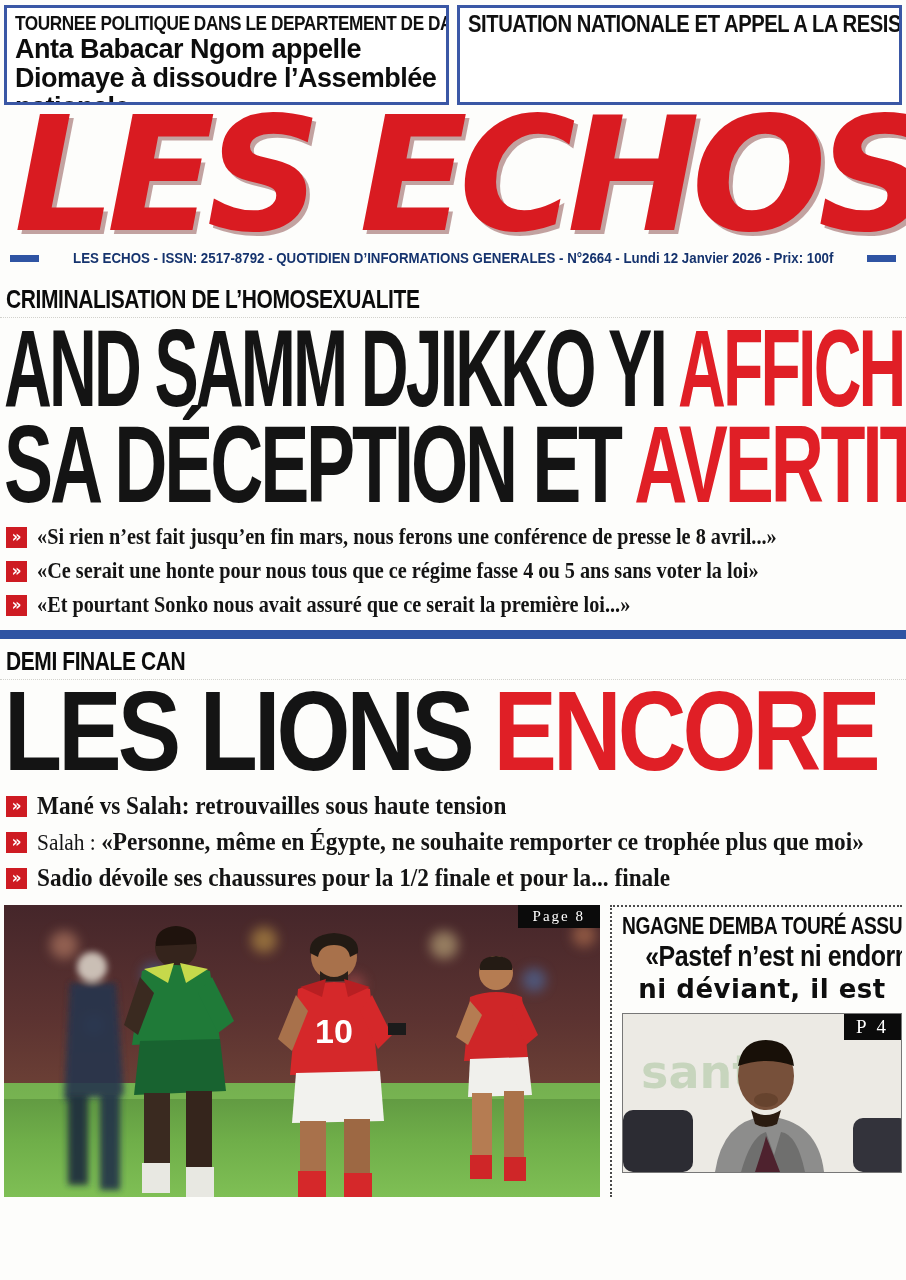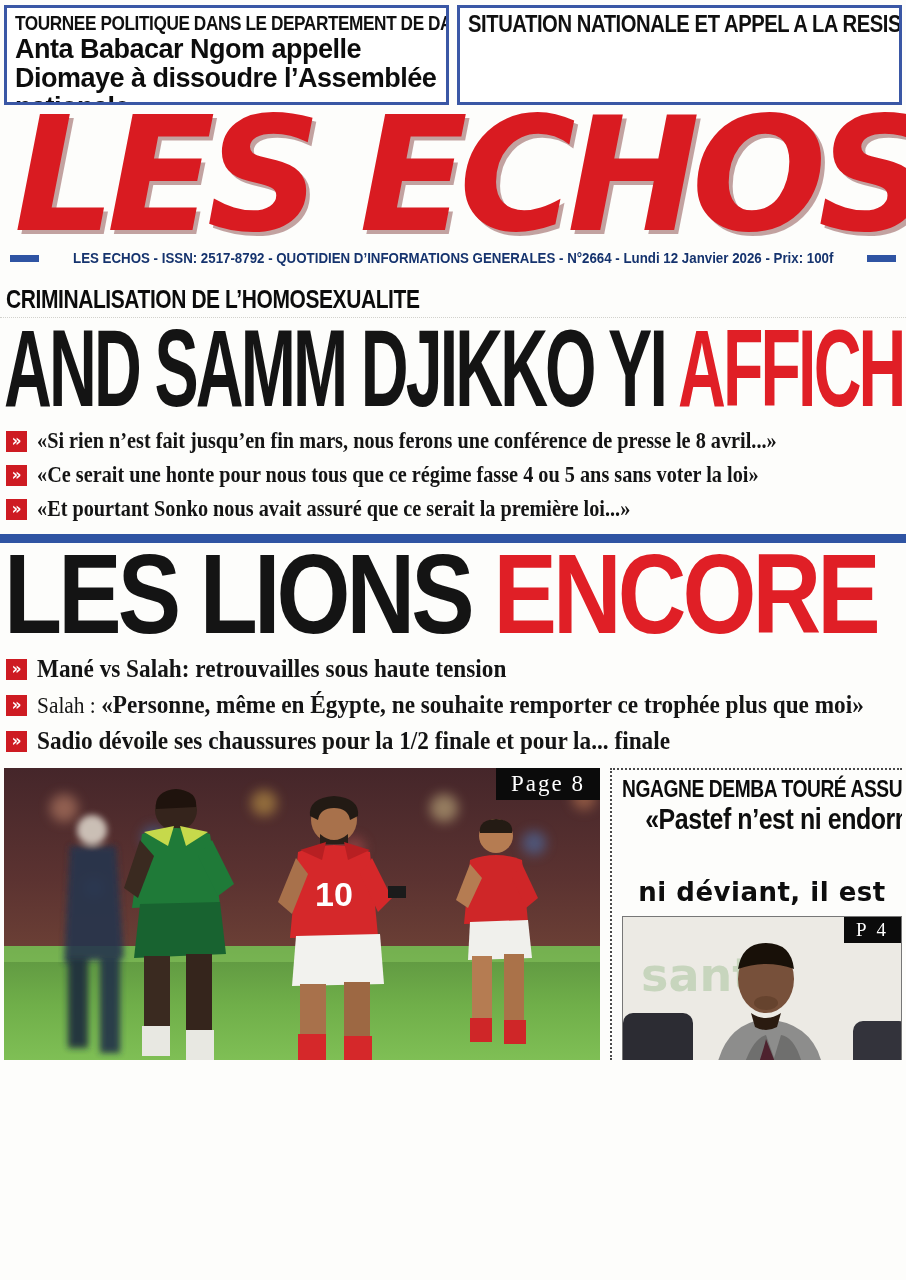--- a/index.html
+++ b/index.html
@@ -63,30 +63,30 @@
     font-family:"Liberation Serif",serif;font-size:25px;color:#141414;}
   .btext .bold{font-weight:700;}
   .btext .reg{font-weight:400;font-size:23px;}
   
   .bluebar{height:9px;background:#2f54a3;margin:8px 0 0 0;}
   
   .bottomrow{display:flex;gap:10px;padding:0 4px;margin-top:9px;height:292px;}
   .photo{position:relative;flex:0 0 596px;width:596px;height:292px;background:#3a2022;overflow:hidden;}
   .photo svg{display:block;}
   .pagebadge{position:absolute;top:0;right:0;background:#0b0b0b;color:#fff;
-    font-family:"Liberation Serif",serif;font-size:23px;letter-spacing:2px;padding:3px 15px;}
+    font-family:"Liberation Serif",serif;font-size:15px;letter-spacing:2px;padding:3px 15px;}
   .rightcol{flex:1;border-top:2px dotted #4a4a4a;border-left:2px dotted #4a4a4a;
     padding:5px 0 0 10px;box-sizing:border-box;overflow:hidden;}
   .kicker3{display:inline-block;transform:scaleX(.80);transform-origin:0 50%;
     font-weight:700;font-size:24px;white-space:nowrap;letter-spacing:-.5px;color:#0c0c0c;}
   .q3{text-align:center;}
   .q3l1{display:inline-block;transform:scaleX(.86);transform-origin:center;
     font-weight:700;font-size:29px;white-space:nowrap;letter-spacing:-.5px;color:#0e0e0e;}
   .q3l2{font-family:"DejaVu Sans",sans-serif;font-weight:bold;font-size:26px;
-    letter-spacing:.5px;color:#0e0e0e;line-height:1.25;margin-top:40px;}
+    letter-spacing:.5px;color:#0e0e0e;line-height:1.25;}
   .portrait{position:relative;margin-top:7px;margin-right:0;height:158px;
     border:1px solid #777;overflow:hidden;background:#e9e9e4;}
   .p4badge{position:absolute;top:0;right:0;background:#0b0b0b;color:#fff;
     font-family:"Liberation Serif",serif;font-size:19px;letter-spacing:3px;padding:2px 12px;}
 </style>
 </head>
 <body>
 
 <div class="page">
 
@@ -108,38 +108,42 @@
     <div class="strap-bar"></div>
     <span class="strap-text">LES ECHOS - ISSN: 2517-8792 - QUOTIDIEN D’INFORMATIONS GENERALES - N°2664 - Lundi 12 Janvier 2026 - Prix: 100f</span>
     <div class="strap-bar"></div>
   </div>
 
   <div class="kickerrow">
     <span class="kicker">CRIMINALISATION DE L’HOMOSEXUALITE</span>
   </div>
   <div class="hblock">
     <div class="hline"><span class="hfit h1size fit-a"><span>AND SAMM DJIKKO YI </span><span class="red">AFFICHE</span></span></div>
+    <div class="hline"><span class="hfit h1size fit-b"><span>SA DÉCEPTION ET </span><span class="red">AVERTIT</span></span></div>
   </div>
   <div class="qlist">
     <div class="qrow">
       <span class="qbullet">»</span>
       <span class="qtext">«Si rien n’est fait jusqu’en fin mars, nous ferons une conférence de presse le 8 avril...»</span>
     </div>
     <div class="qrow">
       <span class="qbullet">»</span>
       <span class="qtext">«Ce serait une honte pour nous tous que ce régime fasse 4 ou 5 ans sans voter la loi»</span>
     </div>
     <div class="qrow">
       <span class="qbullet">»</span>
       <span class="qtext">«Et pourtant Sonko nous avait assuré que ce serait la première loi...»</span>
     </div>
   </div>
 
   <div class="bluebar"></div>
 
+  <div class="kickerrow">
+    <span class="kicker">DEMI FINALE CAN</span>
+  </div>
   <div class="hblock">
     <div class="hline2"><span class="hfit h2size fit-c"><span>LES LIONS </span><span class="red">ENCORE</span></span></div>
   </div>
   <div class="qlist">
     <div class="qrow">
       <span class="qbullet">»</span>
       <span class="btext"><span class="bold">Mané vs Salah: retrouvailles sous haute tension</span></span>
     </div>
     <div class="qrow">
       <span class="qbullet">»</span>

